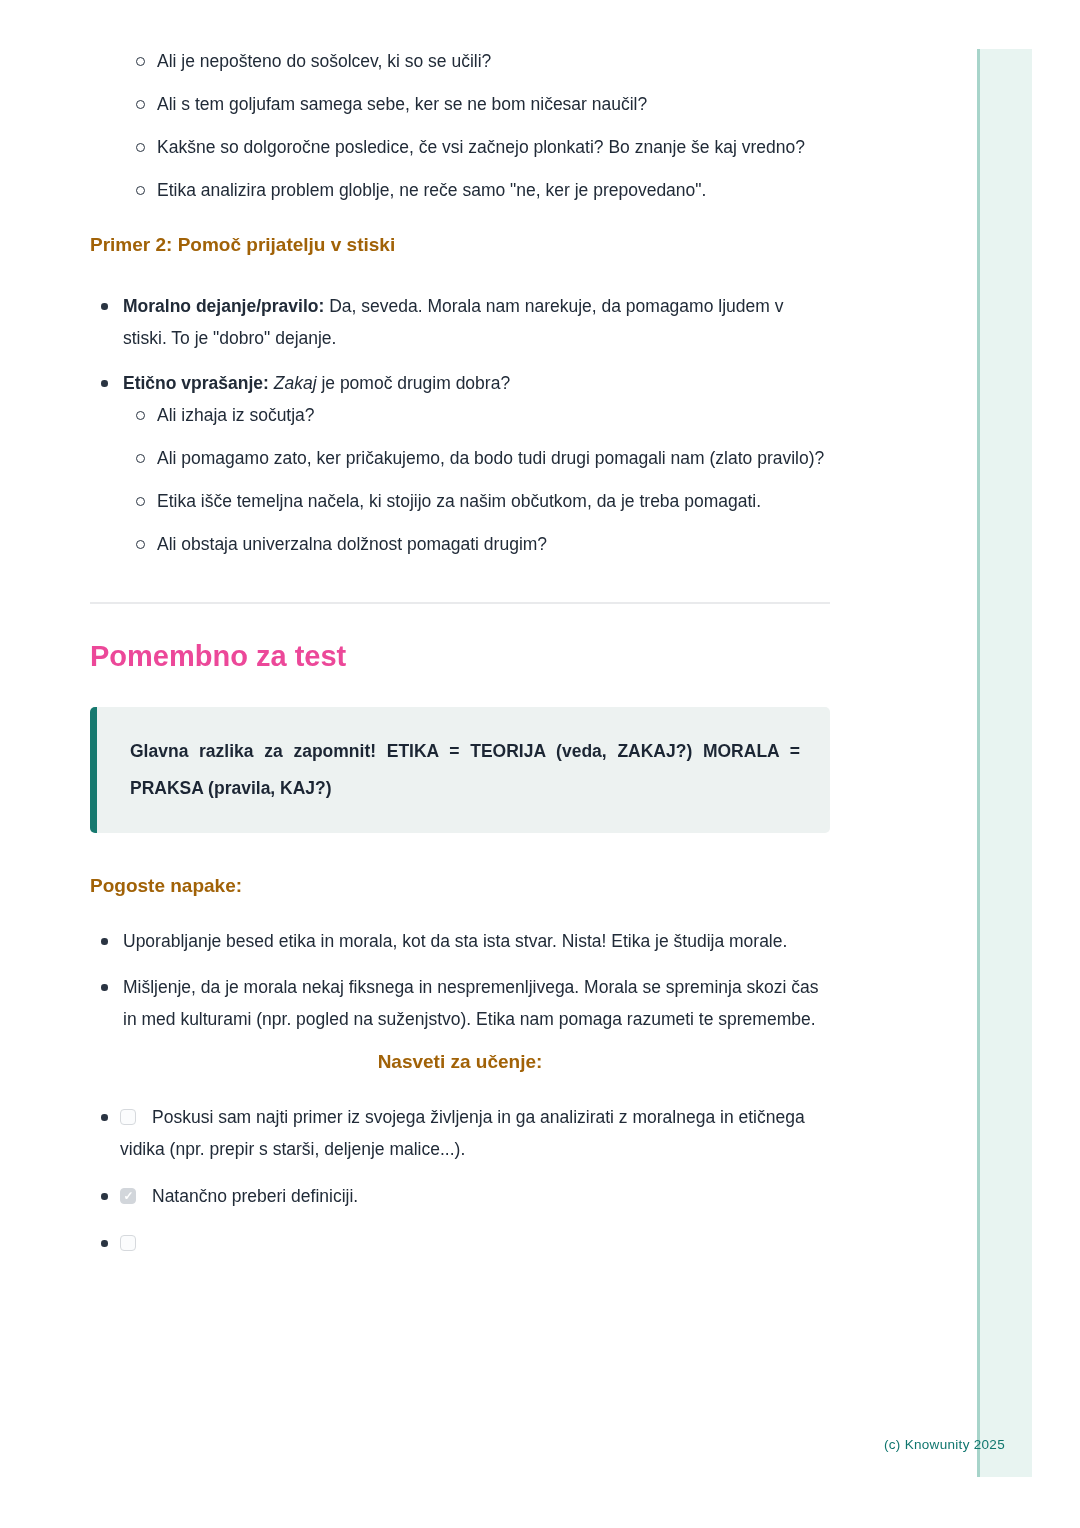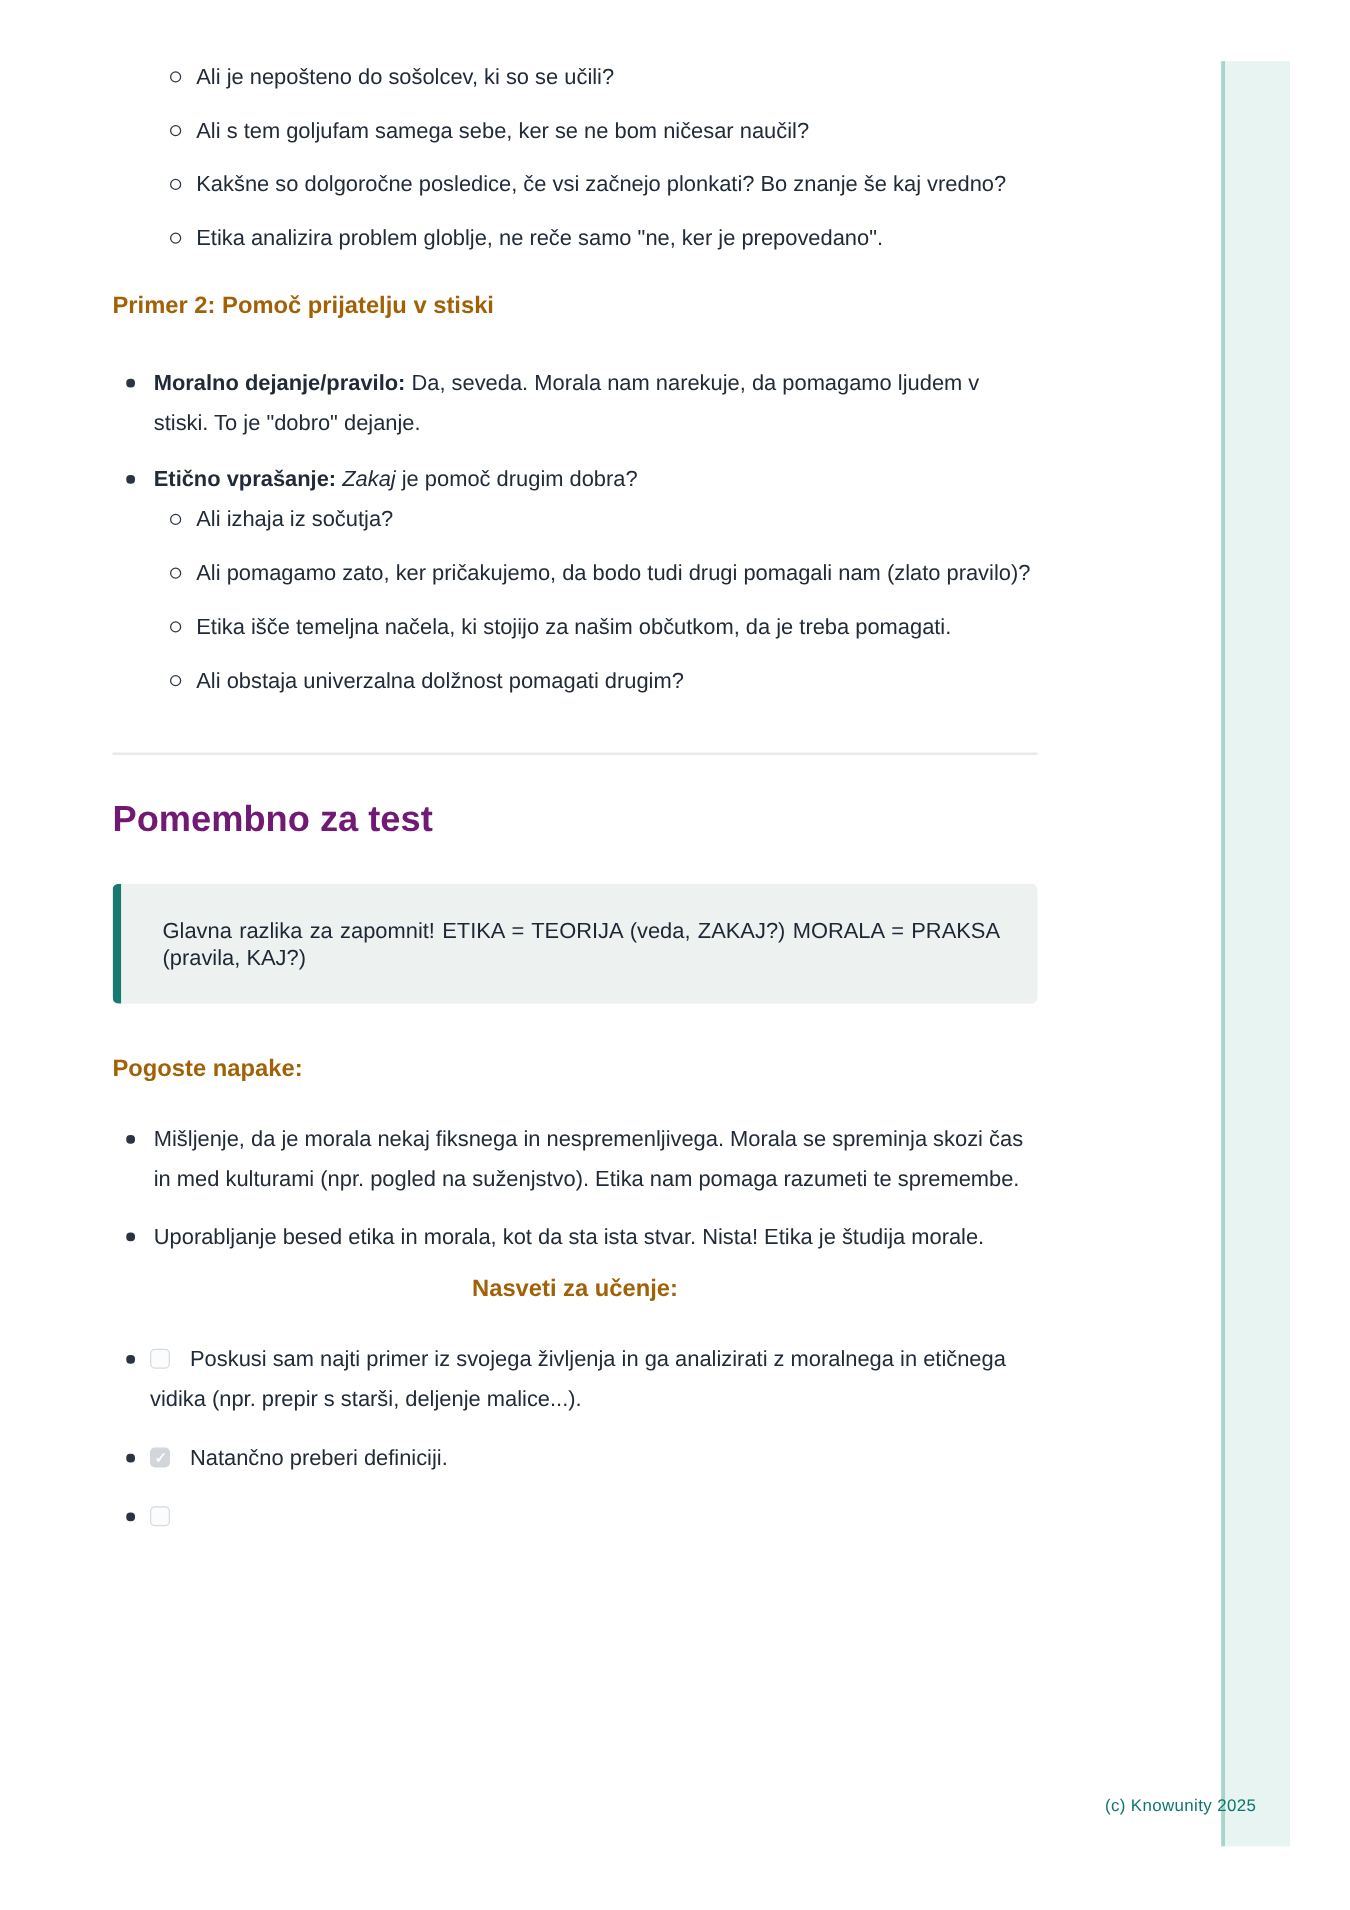--- a/index.html
+++ b/index.html
@@ -90,33 +90,33 @@
   hr.divider {
     border: none;
     height: 2px;
     background: #e9eaec;
     margin: 42px 0 0 0;
   }
   h2.doc-h2 {
     font-size: 29px;
     line-height: 36px;
     font-weight: bold;
-    color: #701a75;
+    color: #ec4899;
     margin: 34px 0 33px 0;
   }
   .callout {
     background: #edf2f1;
     border-left: 7px solid #17796f;
     border-radius: 5px;
     padding: 26px 30px 26px 33px;
     margin-bottom: 40px;
   }
   .callout p {
-    font-weight: normal;
-    line-height: 22px;
+    font-weight: bold;
+    line-height: 37px;
     text-align: justify;
     color: #1c2634;
   }
   h3.doc-h3.tight { margin: 0 0 26px 0; }
   ul.main-list.loose > li { margin-bottom: 14px; }
   
   ul.check-list > li { padding-left: 30px; margin-bottom: 15px; }
   .checkbox {
     display: inline-block;
     width: 16px;
@@ -181,22 +181,22 @@
     <hr class="divider">
 
     <h2 class="doc-h2">Pomembno za test</h2>
 
     <div class="callout">
       <p>Glavna razlika za zapomnit! ETIKA = TEORIJA (veda, ZAKAJ?) MORALA = PRAKSA (pravila, KAJ?)</p>
     </div>
 
     <h3 class="doc-h3 tight">Pogoste napake:</h3>
     <ul class="main-list loose">
+      <li>Uporabljanje besed etika in morala, kot da sta ista stvar. Nista! Etika je študija morale.</li>
       <li>Mišljenje, da je morala nekaj fiksnega in nespremenljivega. Morala se spreminja skozi čas in med kulturami (npr. pogled na suženjstvo). Etika nam pomaga razumeti te spremembe.</li>
-      <li>Uporabljanje besed etika in morala, kot da sta ista stvar. Nista! Etika je študija morale.</li>
     </ul>
 
     <h3 class="doc-h3 tight gap-before-nasveti">Nasveti za učenje:</h3>
     <ul class="main-list check-list">
       <li>
         <span class="checkbox" data-checked="false"></span><span>Poskusi sam najti primer iz svojega življenja in ga analizirati z moralnega in etičnega vidika (npr. prepir s starši, deljenje malice...).</span>
       </li>
       <li>
         <span class="checkbox" data-checked="true"></span><span>Natančno preberi definiciji.</span>
       </li>

